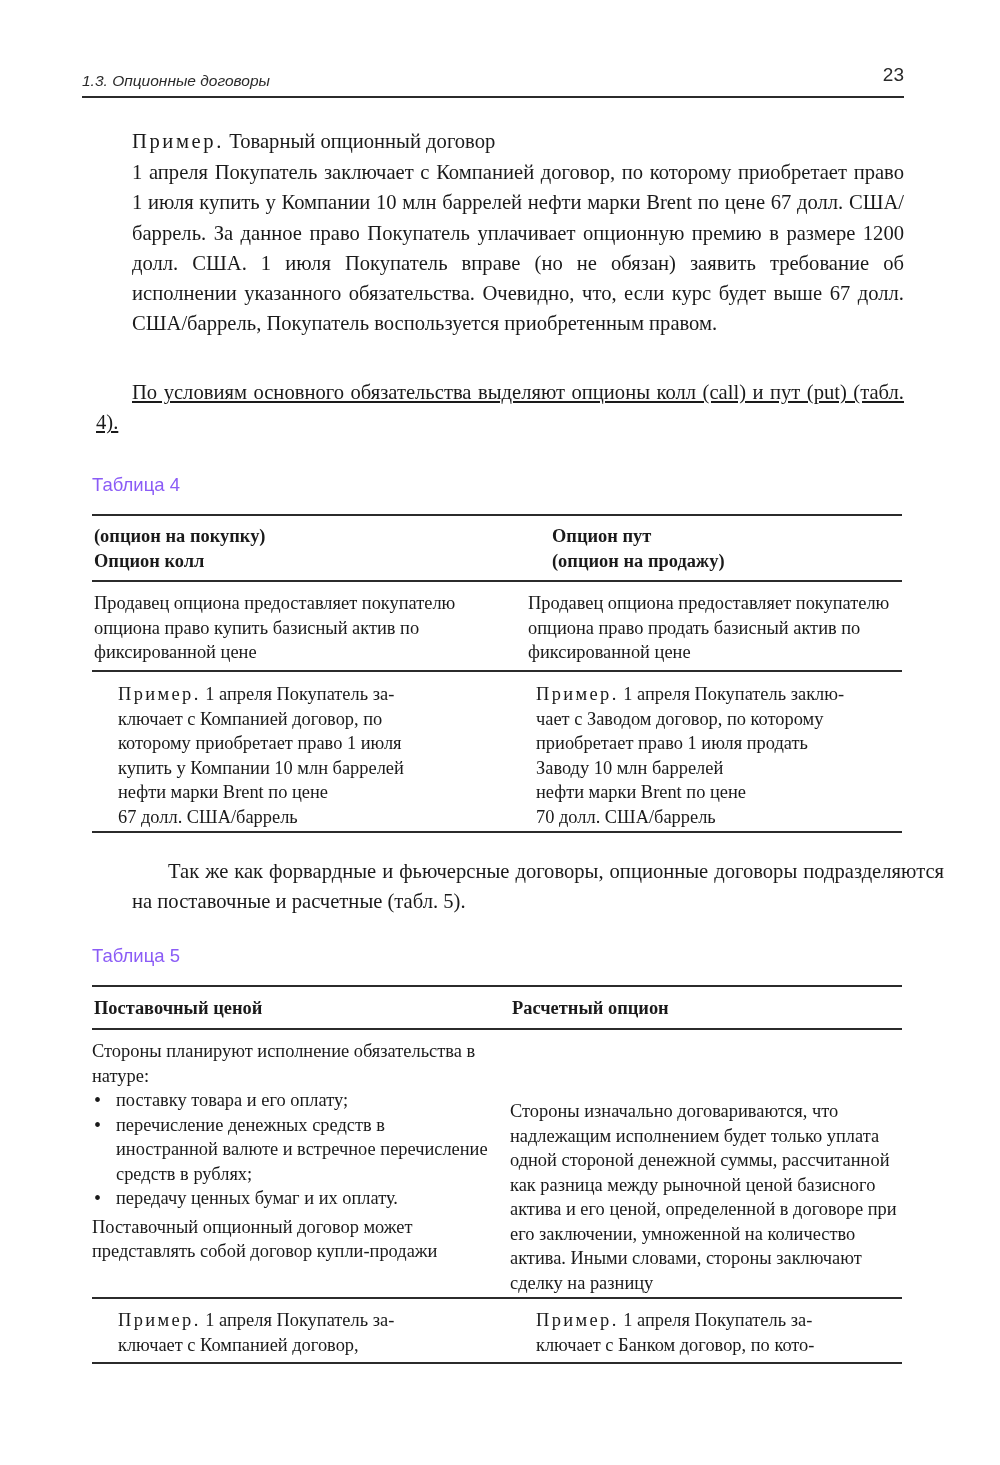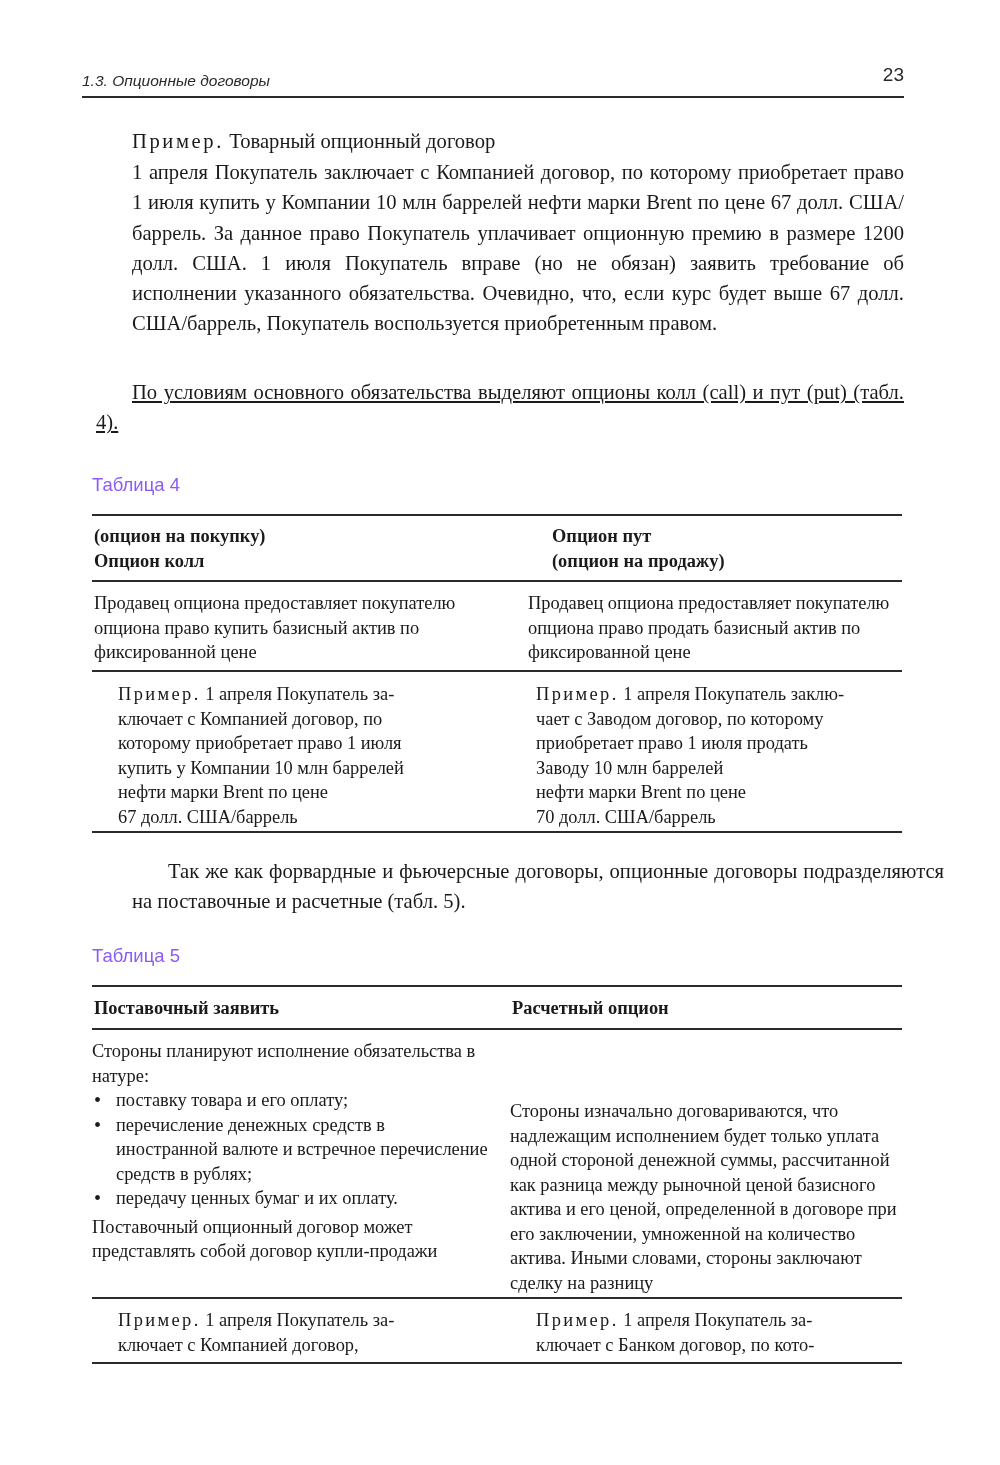--- a/index.html
+++ b/index.html
@@ -77,21 +77,21 @@
   <div>нефти марки Brent по цене</div>
   <div>70 долл. США/баррель</div>
 </div>
 <div class="rule" style="top:831px;"></div>
 
 <div class="para serif indent" style="left:92px; top:856px; width:812px;margin-left:40px;">Так же как форвардные и фьючерсные договоры, опционные договоры подразделяются на поставочные и расчетные (табл. 5).</div>
 
 <div class="table-label sans" style="top:945px;">Таблица 5</div>
 <div class="rule" style="top:985px;"></div>
 
-<div class="cell serif head" style="left:94px; top:996px; width:390px;">Поставочный заявить</div>
+<div class="cell serif head" style="left:94px; top:996px; width:390px;">Поставочный ценой</div>
 <div class="cell serif head" style="left:512px; top:996px; width:390px;">Расчетный опцион</div>
 <div class="rule" style="top:1028px;"></div>
 
 <div class="cell serif" style="left:92px; top:1039px; width:398px;">
   <div>Стороны планируют исполнение обязательства в натуре:</div>
   <ul class="bullets">
     <li>поставку товара и его оплату;</li>
     <li>перечисление денежных средств в иностранной валюте и встречное перечисление средств в рублях;</li>
     <li>передачу ценных бумаг и их оплату.</li>
   </ul>

